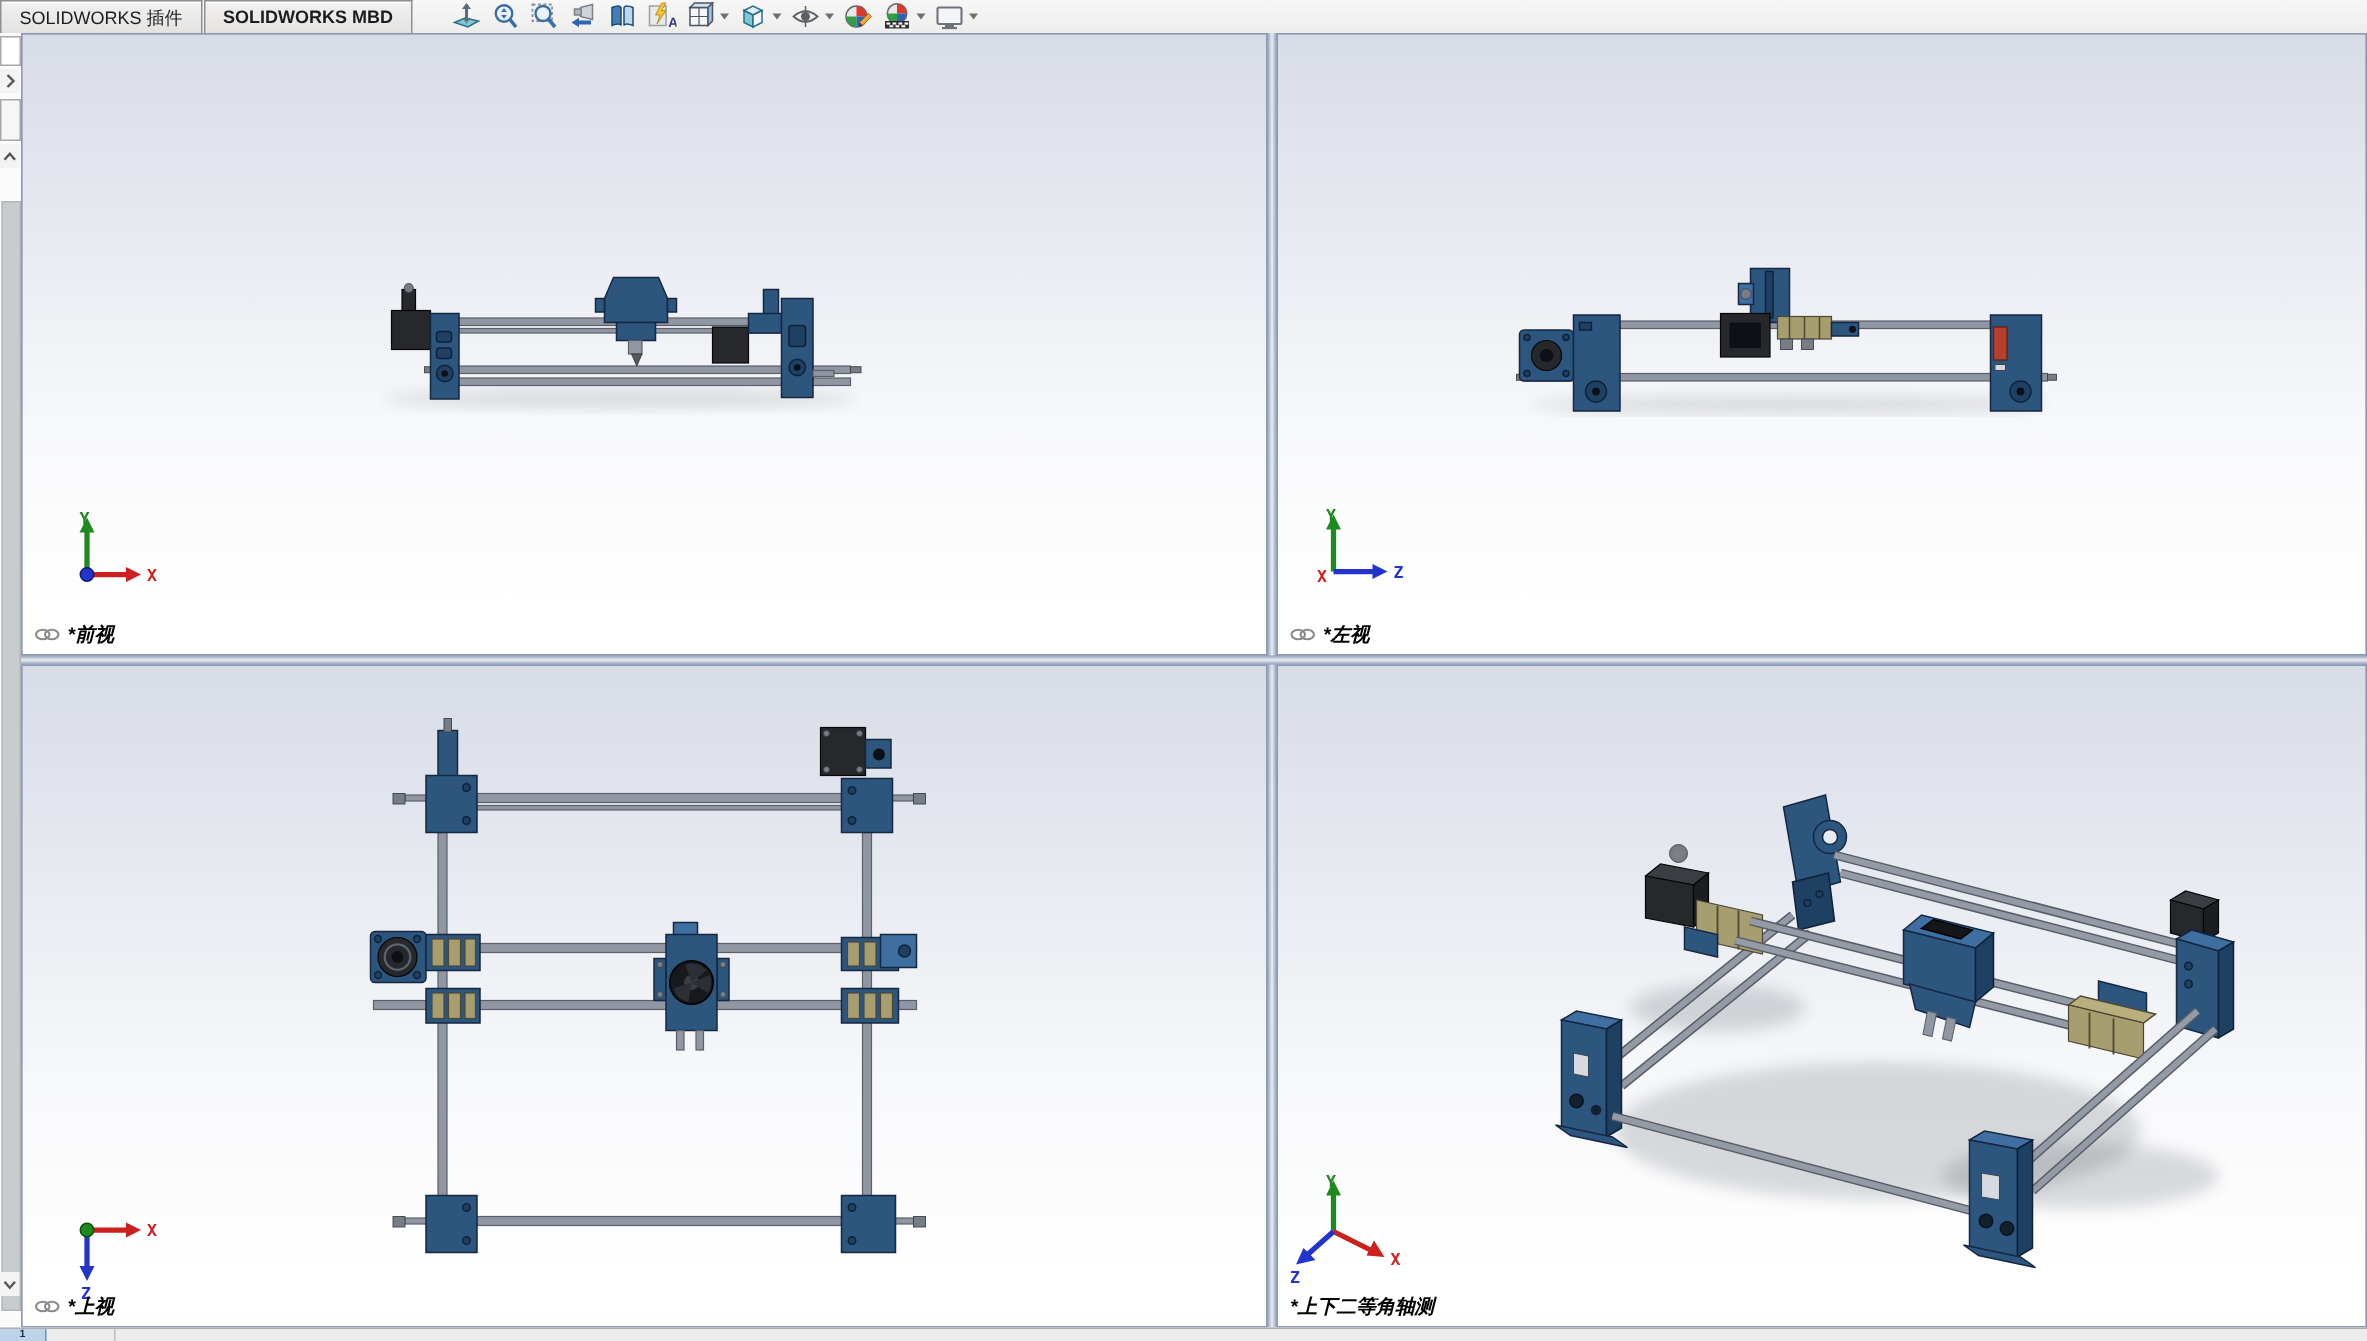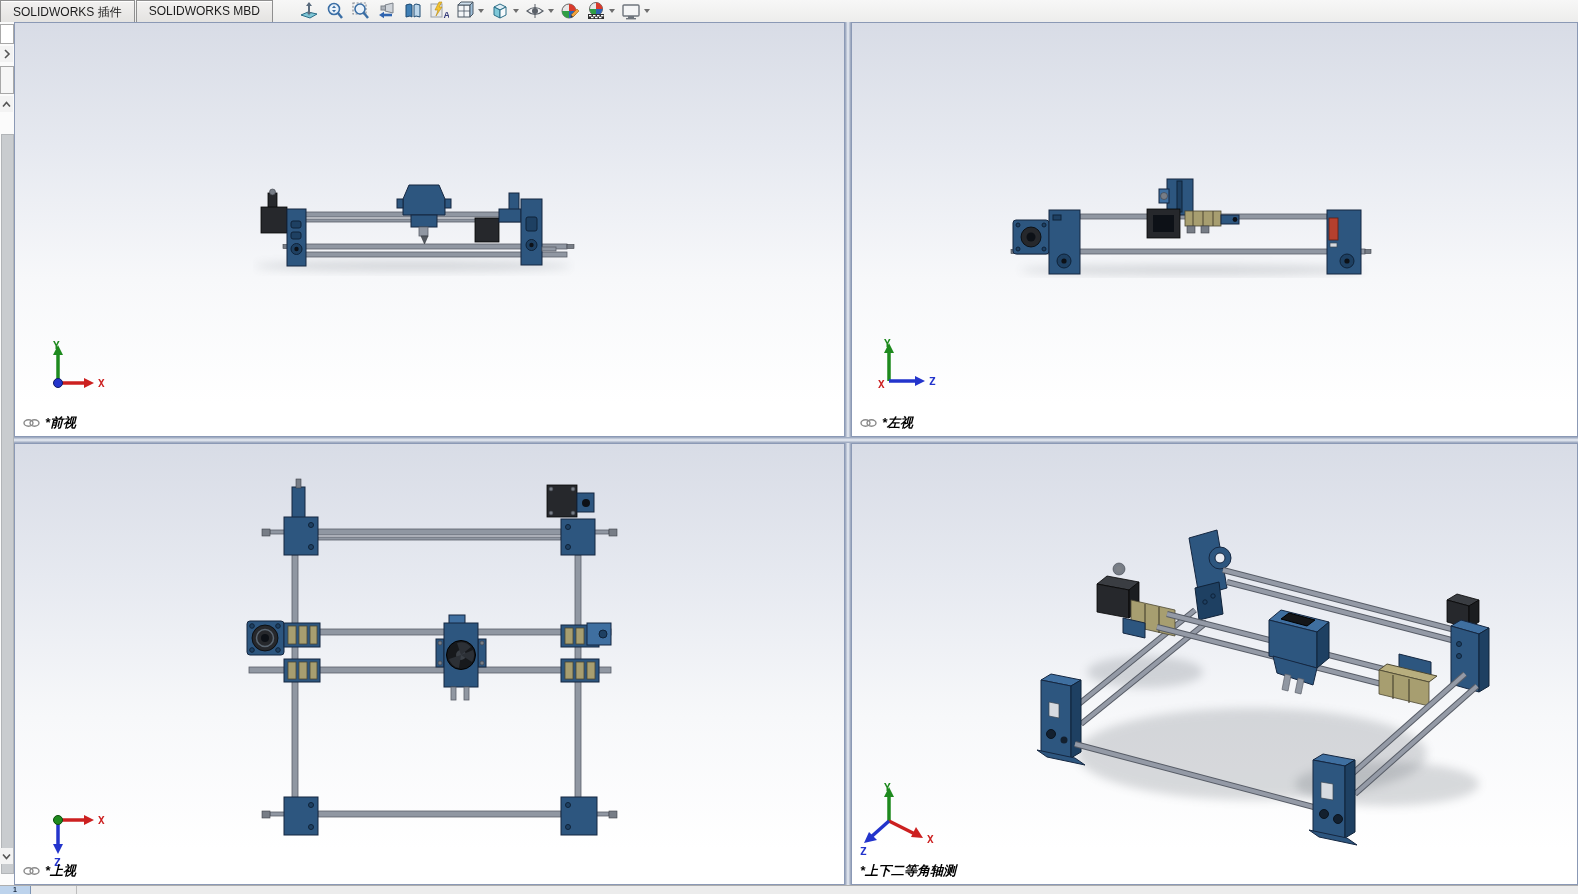--- a/index.html
+++ b/index.html
@@ -6,21 +6,21 @@
   #app{position:relative;width:1578px;height:894px;overflow:hidden;
        font-family:"Liberation Sans","DejaVu Sans",sans-serif;background:#fff;}
 
   
   #toolbar{position:absolute;left:0;top:0;width:1578px;height:22px;
            background:linear-gradient(#f7f7f7,#ededec);border-bottom:1px solid #cfcfcf;
            display:flex;align-items:stretch;}
   .cmd-tab{border:1px solid #8f8f8f;border-bottom:none;background:linear-gradient(#f2f1f0,#e4e3e1);
            font-size:12px;color:#1c1c1c;padding:3px 12px 2px 12px;white-space:nowrap;
            box-shadow:inset 0 1px 0 #fff;}
-  .cmd-tab+.cmd-tab{margin-left:1px;}
+  .cmd-tab+.cmd-tab{margin-left:1px;font-weight:bold;}
   #tools{display:flex;align-items:center;gap:2px;margin-left:24px;}
   .tool{display:flex;align-items:center;height:20px;padding:0 2px;border-radius:2px;}
   .tool svg{display:block;}
   .dd{width:0;height:0;border-left:3.5px solid transparent;border-right:3.5px solid transparent;
       border-top:4px solid #6e6e6e;margin-left:3px;}
 
   
   #left-strip{position:absolute;left:0;top:22px;width:14px;height:863px;background:#fbfbfb;
               border-right:1px solid #b7b7b7;}
   .ls-box{position:absolute;left:0;width:12px;background:#fff;border:1px solid #a8a8a8;}

